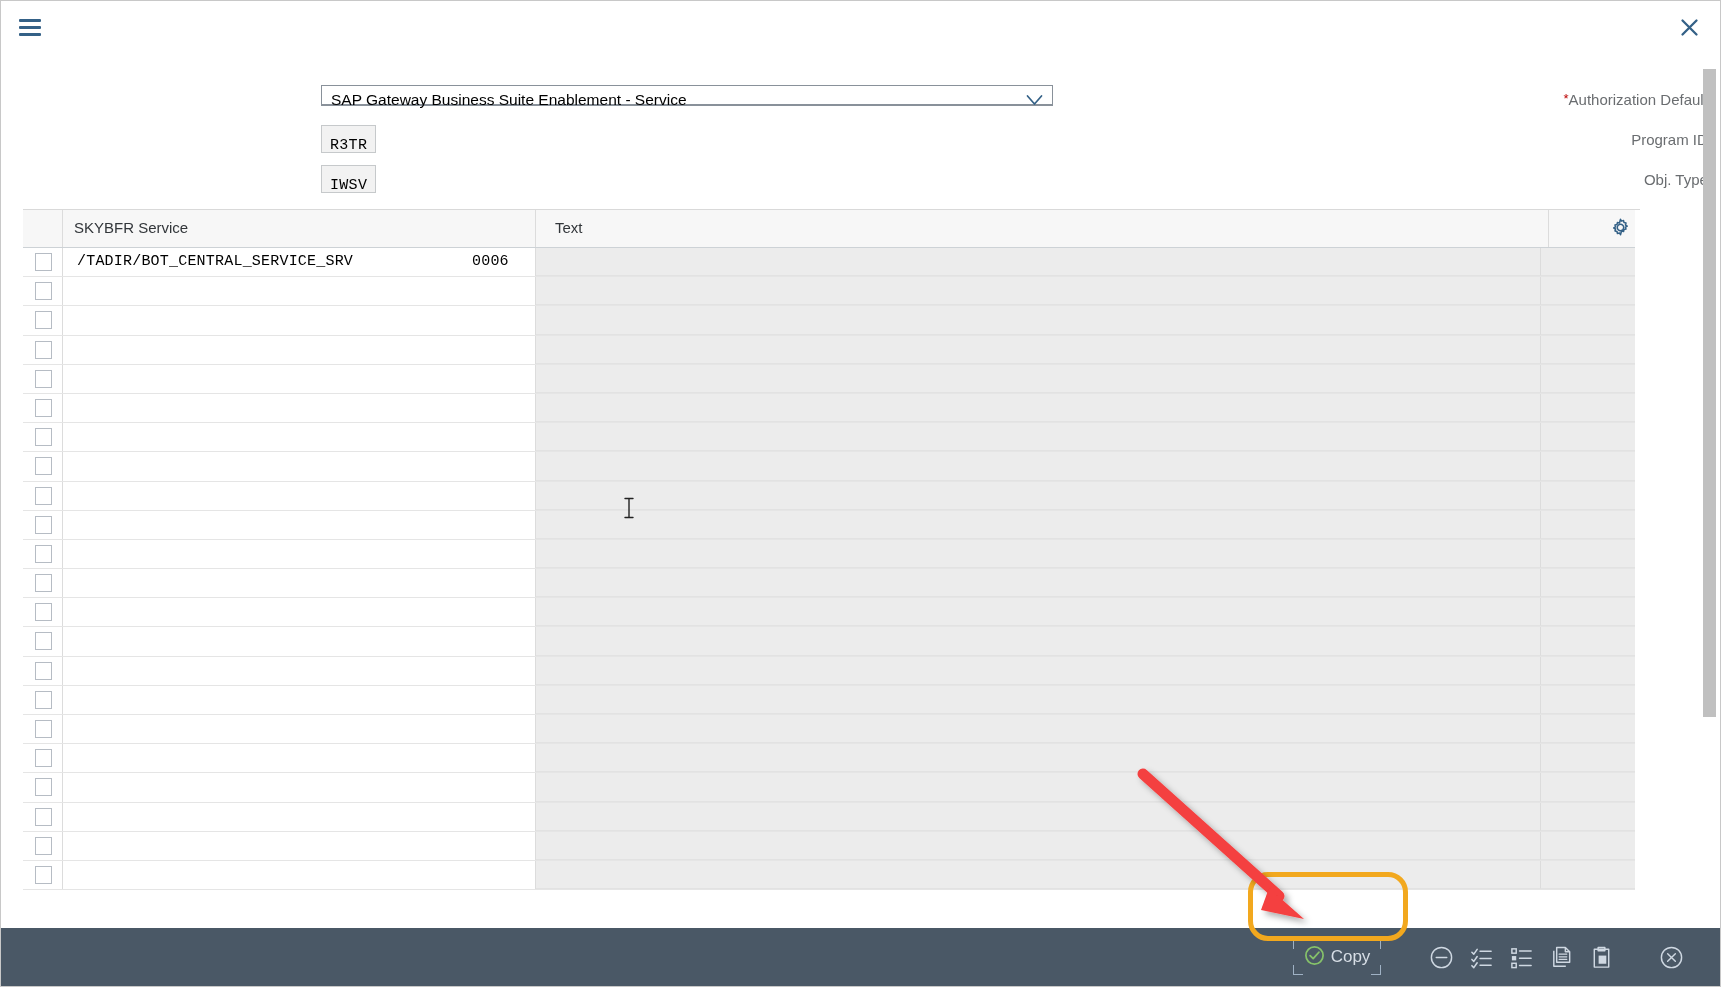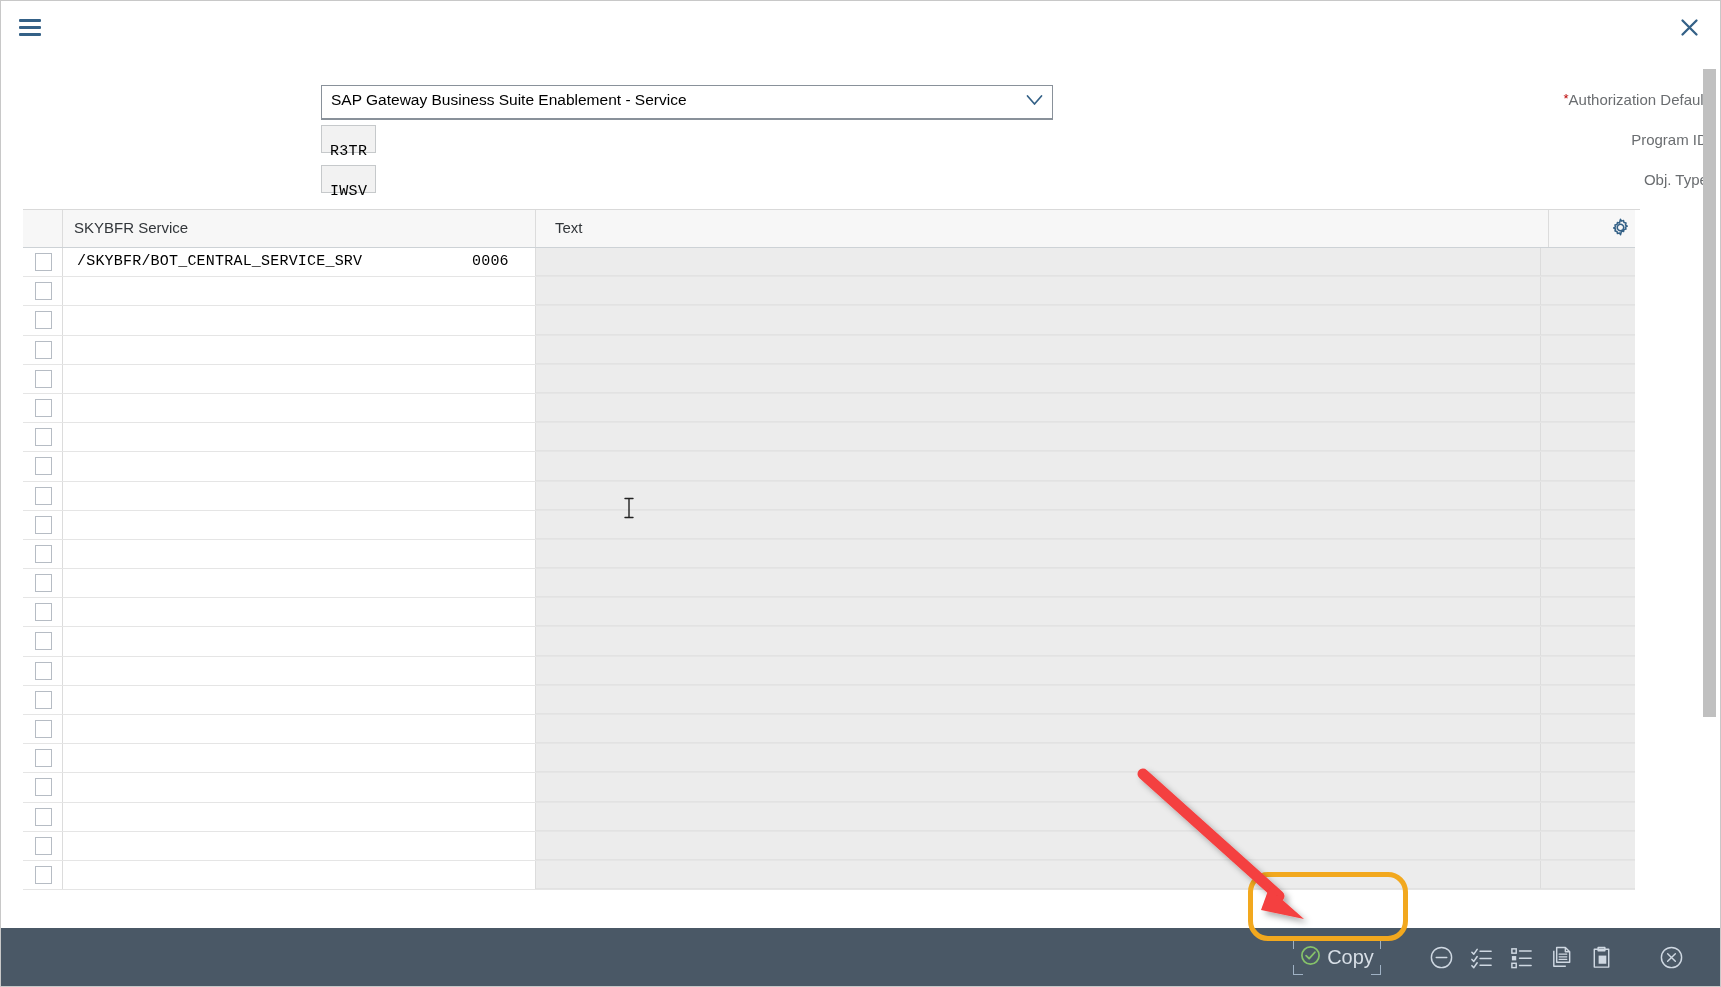--- a/index.html
+++ b/index.html
@@ -105,21 +105,21 @@
   .req-star {
     color: #bb0000;
     font-size: 13px;
     vertical-align: top;
     line-height: 16px;
   }
   .form-control-wrap { position: absolute; left: 320px; top: 0; }
 
   #authorization-default-select {
     width: 732px;
-    height: 35px;
+    height: 21px;
     border: 1px solid #89919a;
     border-bottom: 2px solid #89919a;
     background: #ffffff;
     box-sizing: border-box;
     position: relative;
     cursor: pointer;
   }
   #authorization-default-select .sel-text {
     position: absolute;
     left: 9px; top: 5px;
@@ -131,21 +131,21 @@
     right: 9px; top: 7px;
   }
 
   .ro-field {
     display: inline-block;
     height: 28px;
     min-width: 20px;
     background: #f2f2f2;
     border: 1px solid #c6c9cb;
     box-sizing: border-box;
-    padding: 17px 8px 0 8px;
+    padding: 11px 8px 0 8px;
     font-family: "Liberation Mono", monospace;
     font-size: 15px;
     color: #000000;
     letter-spacing: .3px;
   }
 
   
   #table-region {
     position: absolute;
     left: 22px; top: 208px;
@@ -277,21 +277,21 @@
     justify-content: center;
     color: #d3dbe4;
     padding: 0;
   }
   #copy-button {
     left: 1290px;
     width: 92px;
     gap: 6px;
   }
   #copy-button .copy-label {
-    font-size: 20px;
+    font-size: 17px;
     color: #d7dee6;
   }
   .focus-bracket {
     position: absolute;
     width: 9px; height: 9px;
     border: 1px solid #9fb1c4;
   }
   .fb-tl { left: 2px;  top: 2px;    border-right: none;  border-bottom: none; }
   .fb-tr { right: 2px; top: 2px;    border-left: none;   border-bottom: none; }
   .fb-bl { left: 2px;  bottom: 2px; border-right: none;  border-top: none; }
@@ -402,21 +402,21 @@
         </button>
       </div>
     </div>
 
     <div id="table-body">
         <div class="table-row">
           <div class="cell cell-sel">
             <div class="row-checkbox"></div>
           </div>
           <div class="cell cell-serv">
-            <span class="service-name">/SKYBFR/BOT_CENTRAL_SERVICE_SRV</span>
+            <span class="service-name">/TADIR/BOT_CENTRAL_SERVICE_SRV</span>
             <span class="service-version">0006</span>
           </div>
           <div class="cell cell-text"></div>
           <div class="cell cell-last"></div>
         </div>
         <div class="table-row">
           <div class="cell cell-sel">
             <div class="row-checkbox"></div>
           </div>
           <div class="cell cell-serv"></div>

